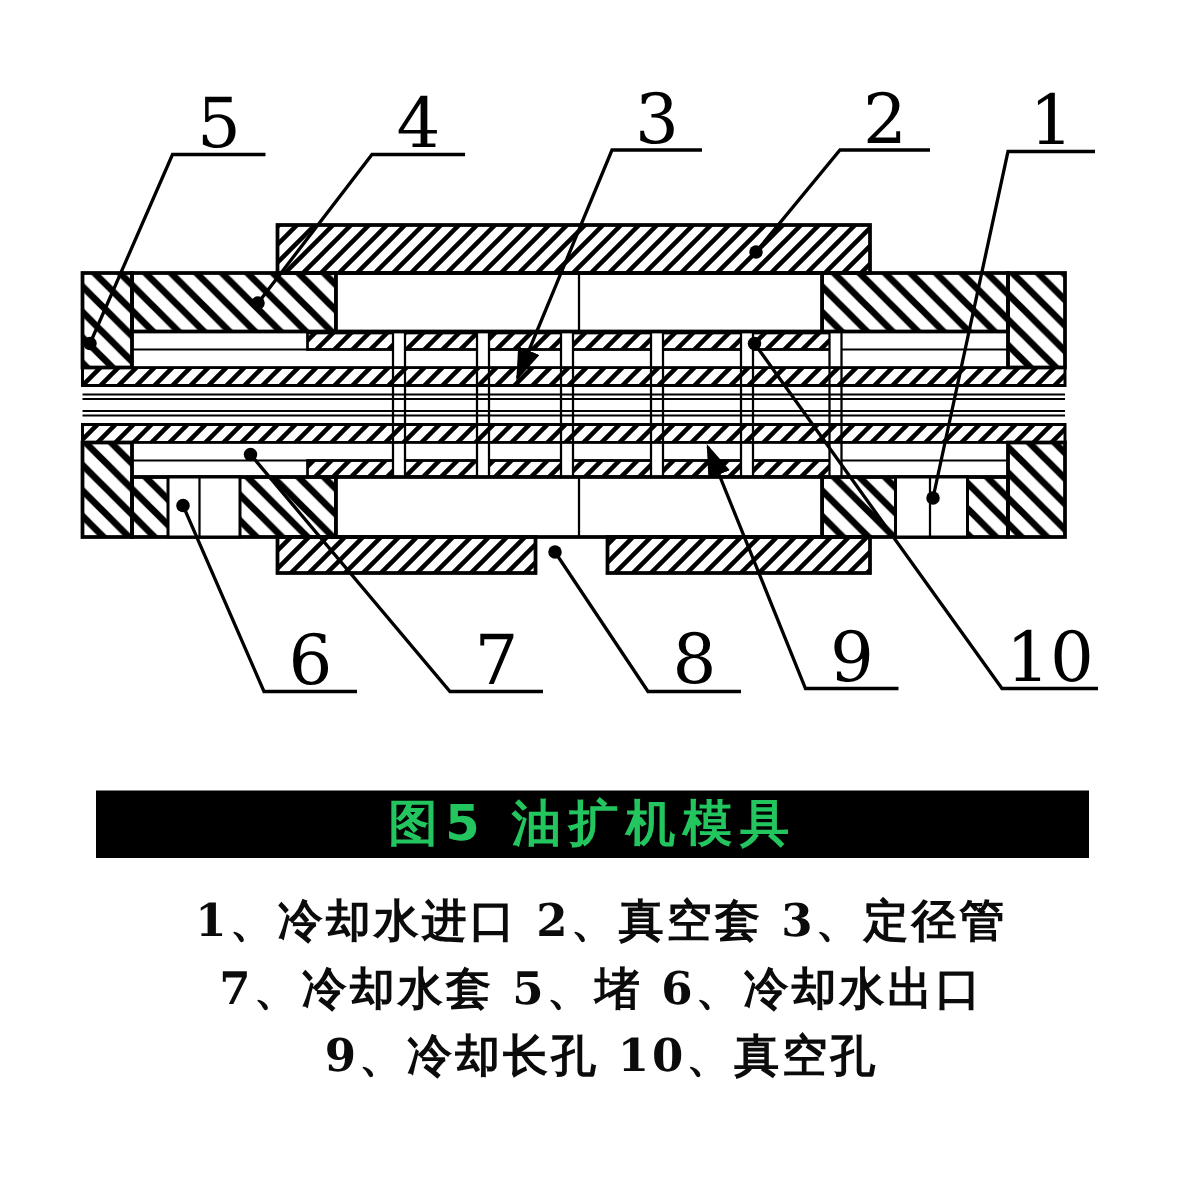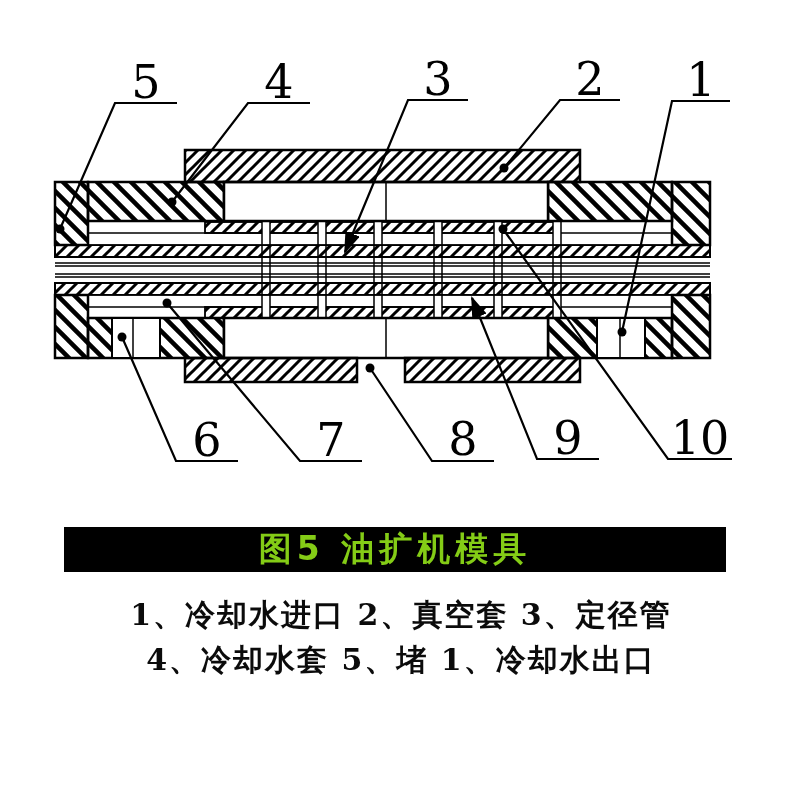--- a/index.html
+++ b/index.html
@@ -1,20 +1,20 @@
 <!DOCTYPE html>
 <html><head>
 <meta charset="utf-8">
 <style>
   html,body{margin:0;padding:0;background:#fff;}
   .stage{position:relative;width:790px;height:793px;background:#ffffff;overflow:hidden;
          font-family:"DejaVu Sans",sans-serif;}
   .drawing{position:absolute;left:0;top:0;}
   .caption-bar{position:absolute;left:64px;top:527px;width:662px;height:45px;background:#000000;
-         color:#84cc16;display:flex;align-items:center;justify-content:center;
+         color:#22c55e;display:flex;align-items:center;justify-content:center;
          font-size:33px;font-weight:bold;letter-spacing:5px;
          font-family:"DejaVu Sans",sans-serif;}
   .legend{position:absolute;left:0;top:592px;width:790px;text-align:center;
          font-family:"DejaVu Serif",serif;font-weight:bold;font-size:30px;color:#0b0b0b;
          letter-spacing:2px;}
   .legend .line{height:45px;line-height:45px;white-space:nowrap;padding-left:12px;}
   .co{font-family:"DejaVu Serif",serif;font-size:46px;fill:#000;}
 </style>
 </head>
 <body>
@@ -136,16 +136,17 @@
     <text class="co" x="568" y="454" text-anchor="middle">9</text>
     <text class="co" x="700" y="454" text-anchor="middle">10</text>
   </svg>
 
   <div class="caption-bar">
     <span>图5  油扩机模具</span>
   </div>
 
   <div class="legend">
     <div class="line">1、冷却水进口 2、真空套 3、定径管</div>
-    <div class="line">4、冷却水套 5、堵 1、冷却水出口</div>
+    <div class="line">7、冷却水套 5、堵 6、冷却水出口</div>
+    <div class="line">9、冷却长孔 10、真空孔</div>
   </div>
 
 </div>
 
 </body></html>

